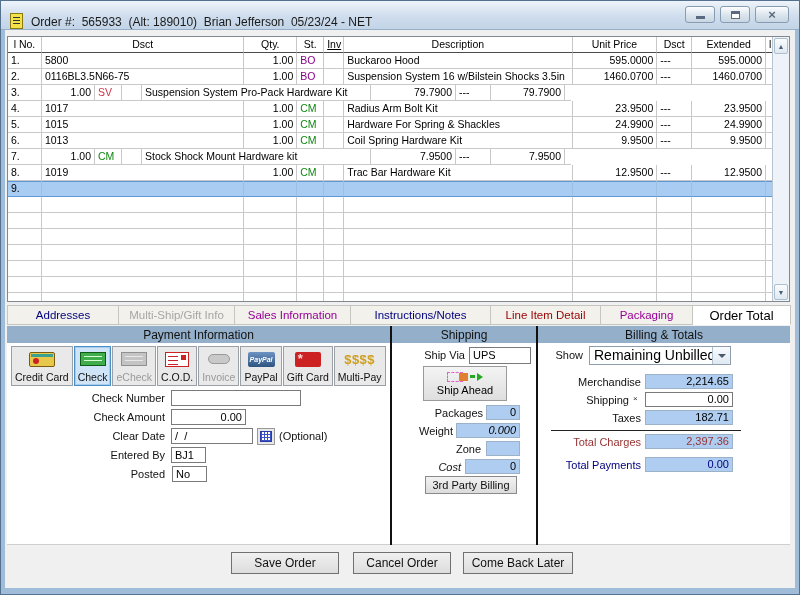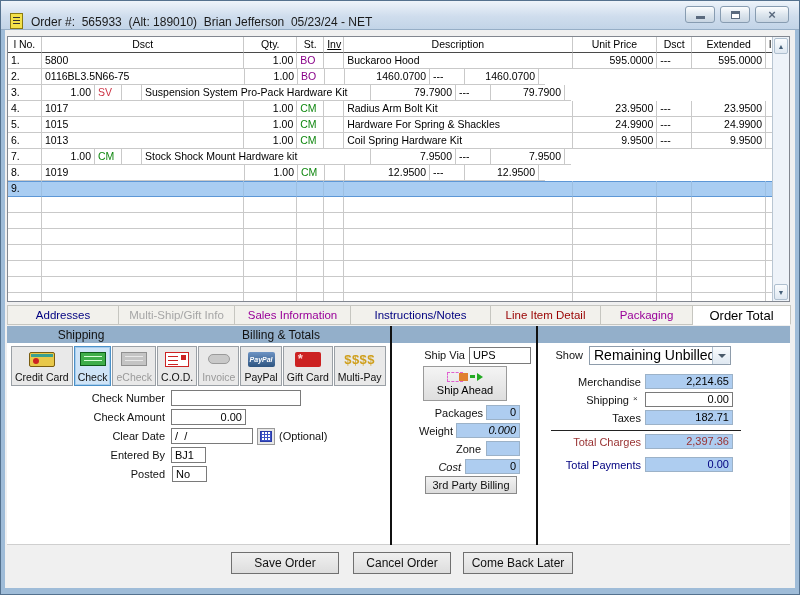--- a/index.html
+++ b/index.html
@@ -193,20 +193,21 @@
         <div class="c-dsct">---</div>
         <div class="c-ext">595.0000</div>
         <div class="c-x"></div>
       </div>
       <div class="trow">
         <div class="c-no">2.</div>
         <div class="c-item">0116BL3.5N66-75</div>
         <div class="c-qty">1.00</div>
         <div class="c-st" style="color: rgb(136, 0, 136);">BO</div>
         <div class="c-inv"></div>
+        <div class="c-desc">Suspension System 16 w/Bilstein Shocks 3.5in</div>
         <div class="c-unit">1460.0700</div>
         <div class="c-dsct">---</div>
         <div class="c-ext">1460.0700</div>
         <div class="c-x"></div>
       </div>
       <div class="trow">
         <div class="c-no">3.</div>
         <div class="c-qty">1.00</div>
         <div class="c-st" style="color: rgb(204, 51, 68);">SV</div>
         <div class="c-inv"></div>
@@ -262,20 +263,21 @@
         <div class="c-dsct">---</div>
         <div class="c-ext">7.9500</div>
         <div class="c-x"></div>
       </div>
       <div class="trow">
         <div class="c-no">8.</div>
         <div class="c-item">1019</div>
         <div class="c-qty">1.00</div>
         <div class="c-st" style="color: rgb(17, 136, 17);">CM</div>
         <div class="c-inv"></div>
+        <div class="c-desc">Trac Bar Hardware Kit</div>
         <div class="c-unit">12.9500</div>
         <div class="c-dsct">---</div>
         <div class="c-ext">12.9500</div>
         <div class="c-x"></div>
       </div>
 
       <div class="trow sel">
         <div class="c-no">9.</div>
         <div class="c-item"></div>
           <div class="c-qty"></div>
@@ -383,20 +385,21 @@
     <div class="tab tw0" style="color: rgb(0, 0, 128);">Addresses</div>
     <div class="tab tw1" style="color: rgb(166, 166, 166);">Multi-Ship/Gift Info</div>
     <div class="tab tw2" style="color: rgb(153, 0, 153);">Sales Information</div>
     <div class="tab tw3" style="color: rgb(0, 0, 128);">Instructions/Notes</div>
     <div class="tab tw4" style="color: rgb(153, 0, 0);">Line Item Detail</div>
     <div class="tab tw5" style="color: rgb(153, 0, 153);">Packaging</div>
     <div class="tab tw6 active" style="color: rgb(0, 0, 0);">Order Total</div>
   </div>
 
   <div class="band">
+    <div class="bc0">Payment Information</div>
     <div class="bc1">Shipping</div>
     <div class="bc2">Billing &amp; Totals</div>
   </div>
   <div class="panelbg"></div>
   <div class="vdiv vd1"></div>
   <div class="vdiv vd2"></div>
 
   <div class="pmrow">
     <div class="pm">
       <div class="ic">

